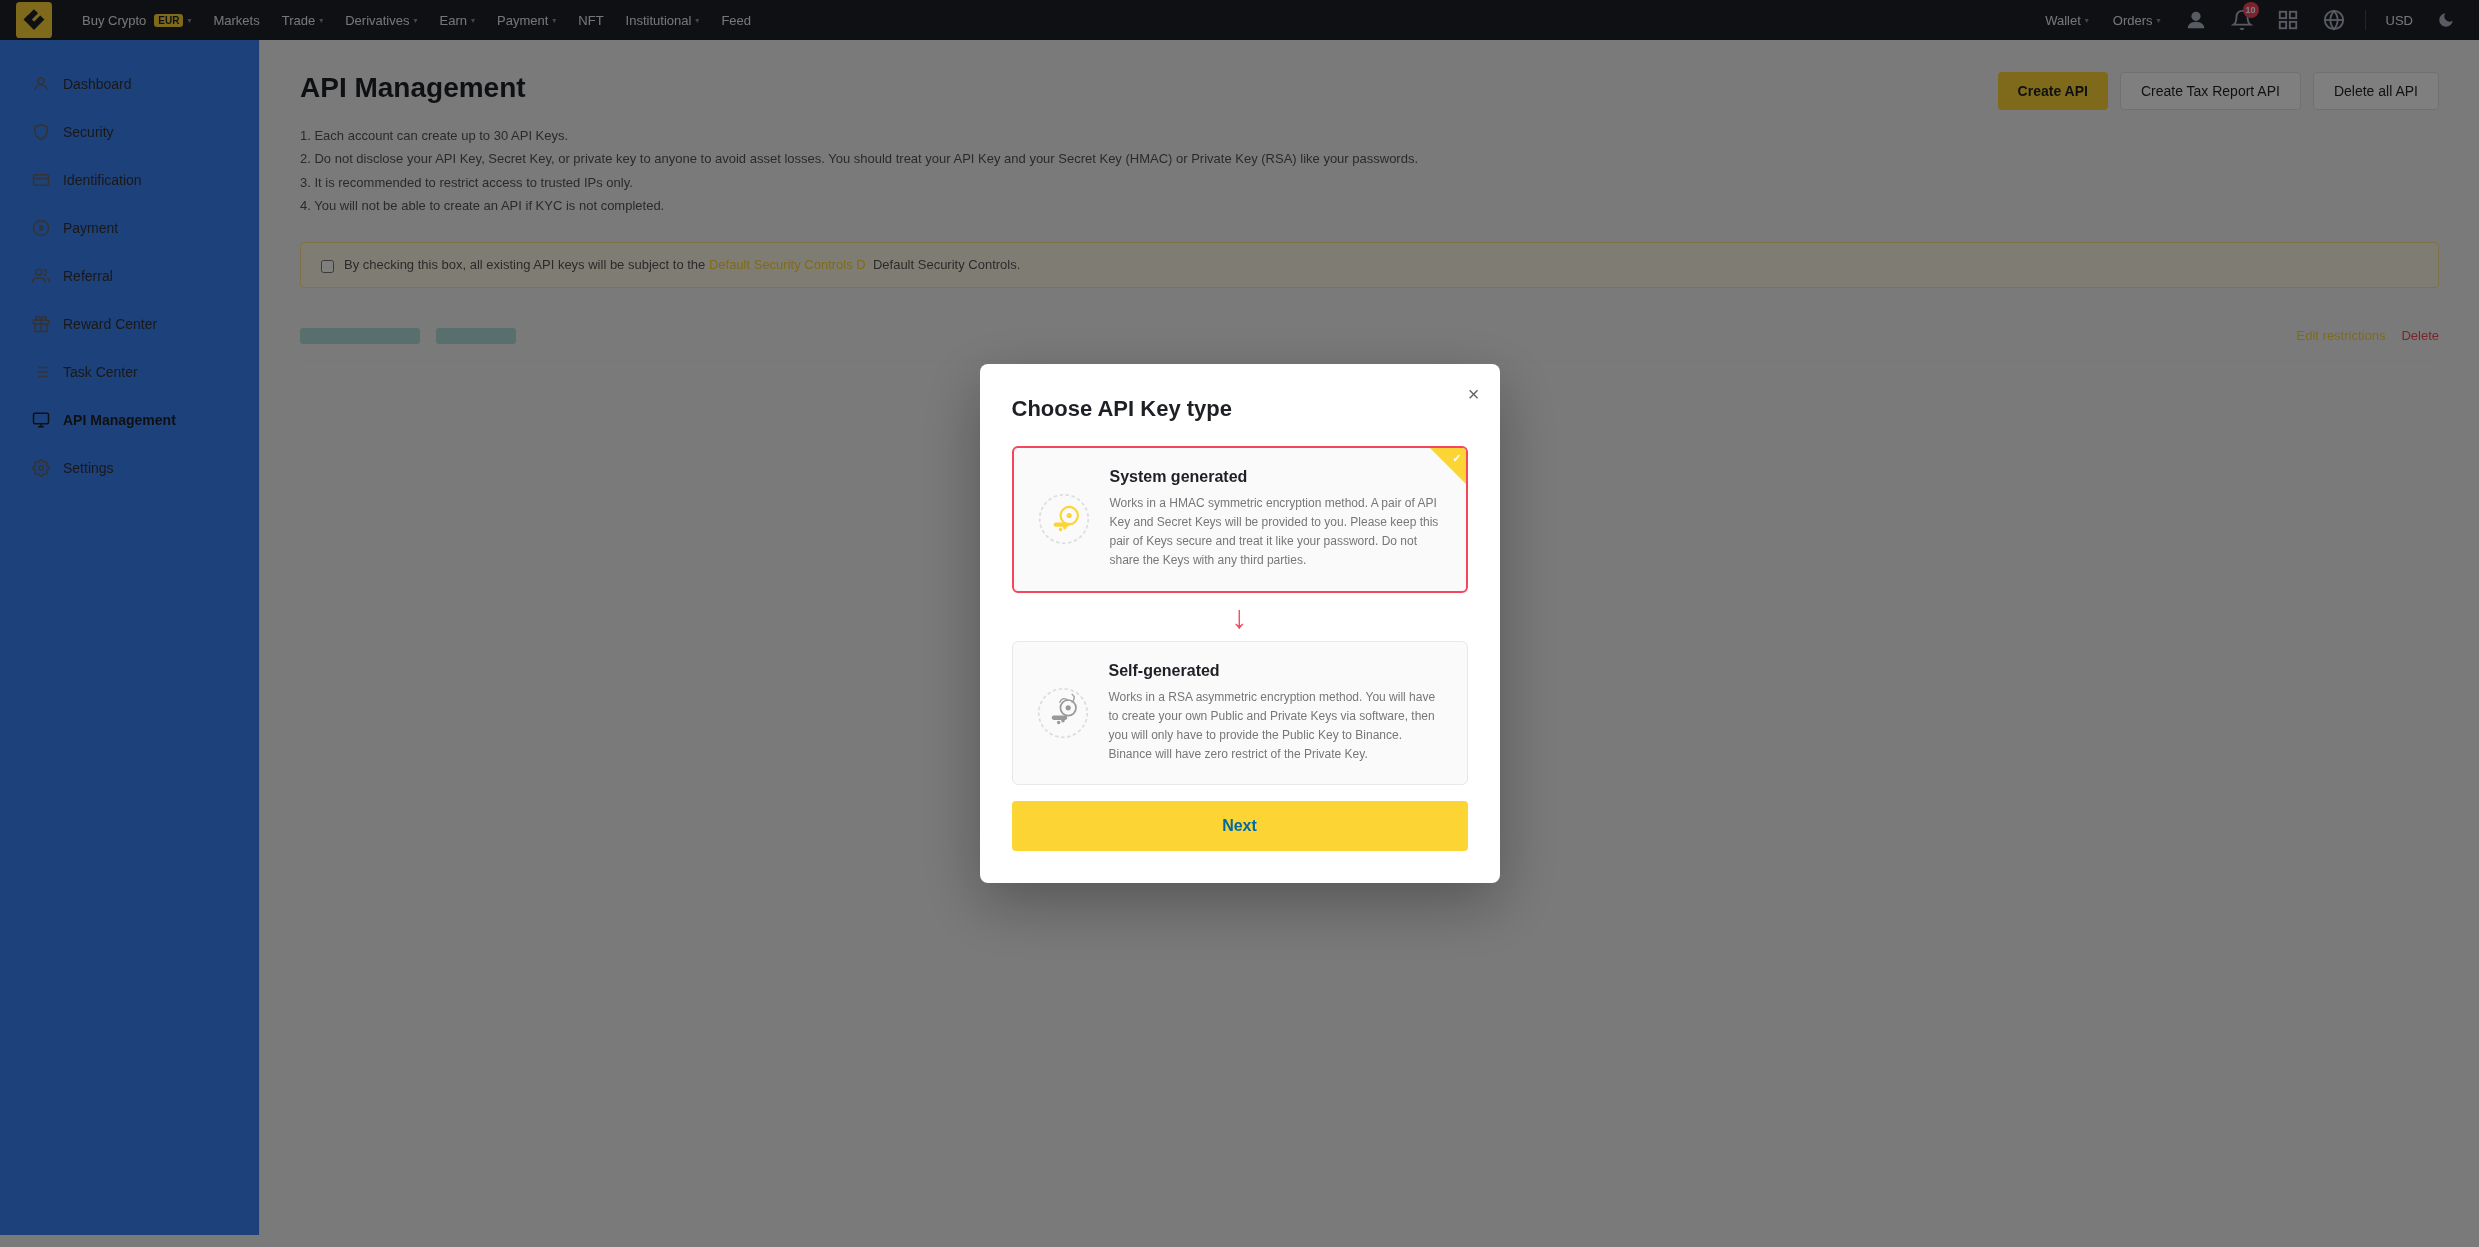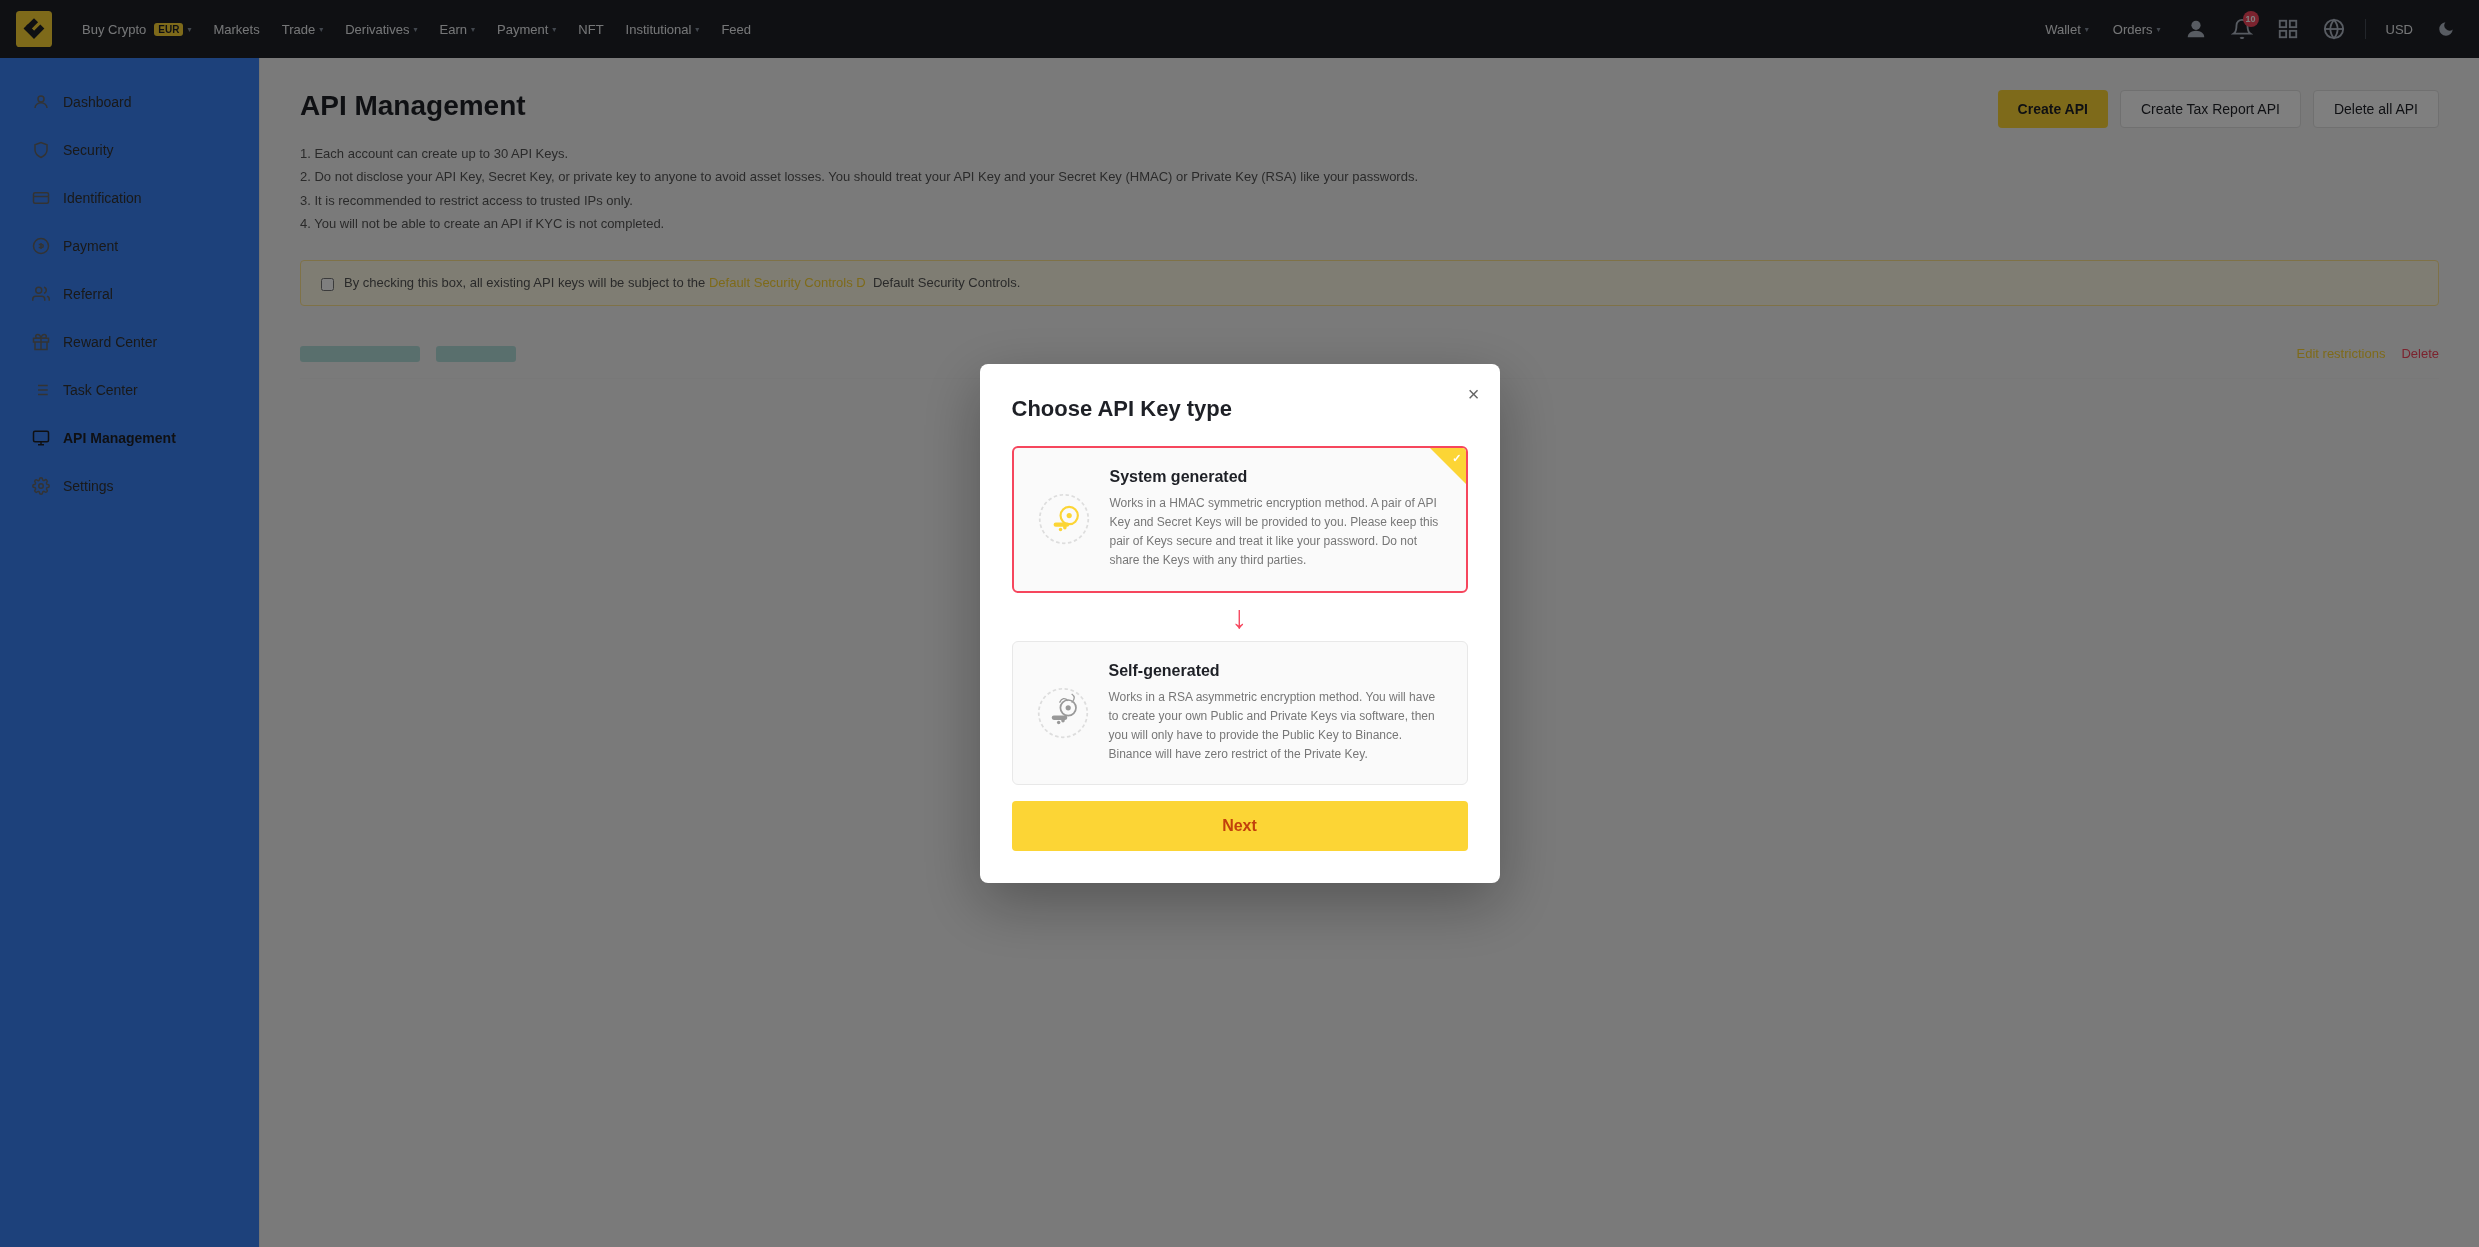--- a/index.html
+++ b/index.html
@@ -1,20 +1,20 @@
 <!DOCTYPE html>
 <html><head>
   <meta charset="utf-8">
   <style>
     * { box-sizing: border-box; margin: 0; padding: 0; }
     body { font-family: -apple-system, BlinkMacSystemFont, 'Segoe UI', sans-serif; background: #f5f5f5; color: #333; }
 
     
     .topnav {
-      display: flex; align-items: center; background: #1e2026; height: 58px;
+      display: flex; align-items: center; background: #1e2026; height: 40px;
       padding: 0 16px; gap: 0; position: relative; z-index: 10;
     }
     .topnav-logo { display: flex; align-items: center; gap: 8px; margin-right: 20px; }
     .logo-icon { width: 36px; height: 36px; }
     .topnav-menu { display: flex; align-items: center; gap: 2px; flex: 1; }
     .nav-item {
       color: #eaecef; font-size: 13px; padding: 0 10px; height: 52px;
       display: flex; align-items: center; gap: 4px; cursor: pointer; white-space: nowrap;
     }
     .nav-badge {
@@ -121,21 +121,21 @@
     
     .red-arrow-container {
       display: flex; justify-content: center; margin: -8px 0 0 0;
     }
     .red-arrow {
       color: #f6465d; font-size: 32px; line-height: 1;
     }
 
     
     .btn-next {
-      display: block; width: 100%; background: #fcd535; color: #c2410c;
+      display: block; width: 100%; background: #fcd535; color: #0369a1;
       font-size: 16px; font-weight: 700; border: none; border-radius: 4px;
       padding: 16px; cursor: pointer; margin-top: 16px;
     }
 
     
     .key-svg { width: 52px; height: 52px; }
   </style>
 </head>
 <body>
 

